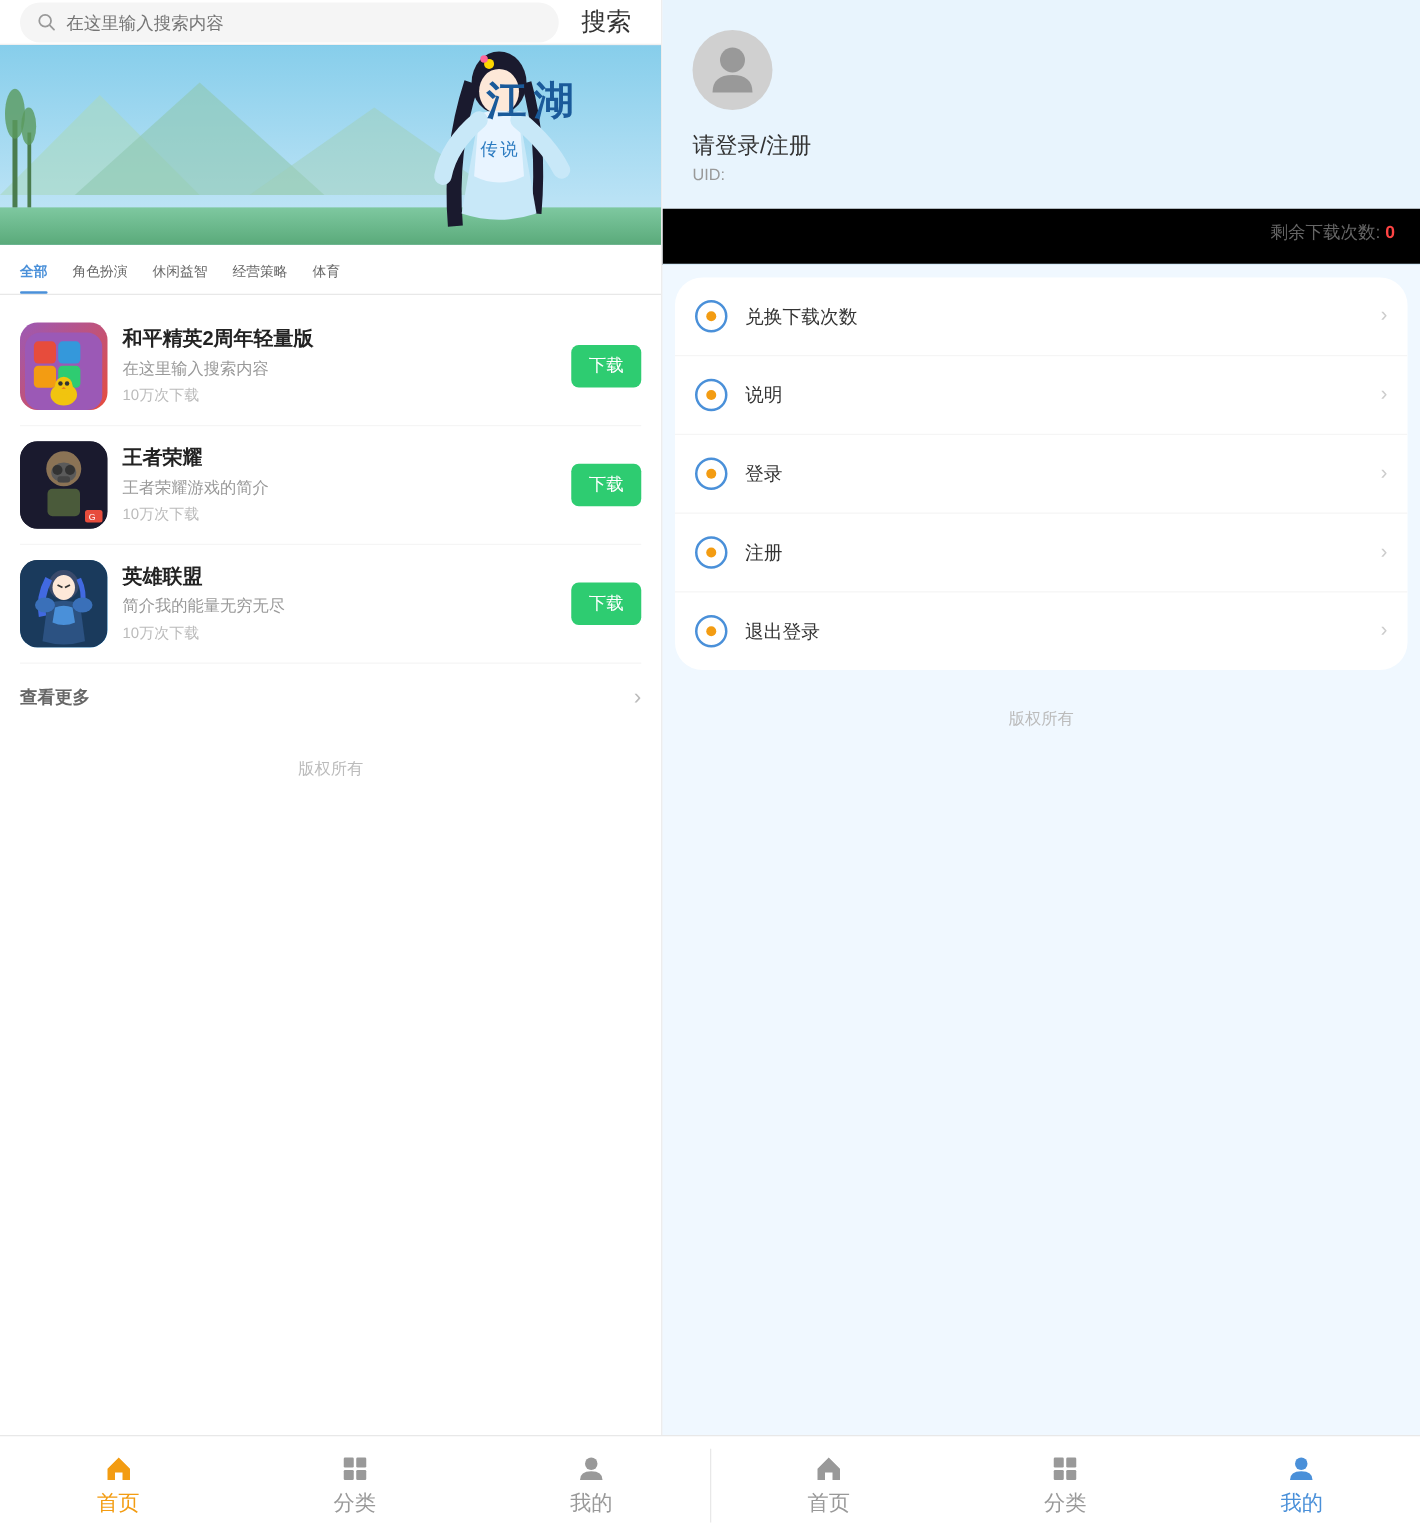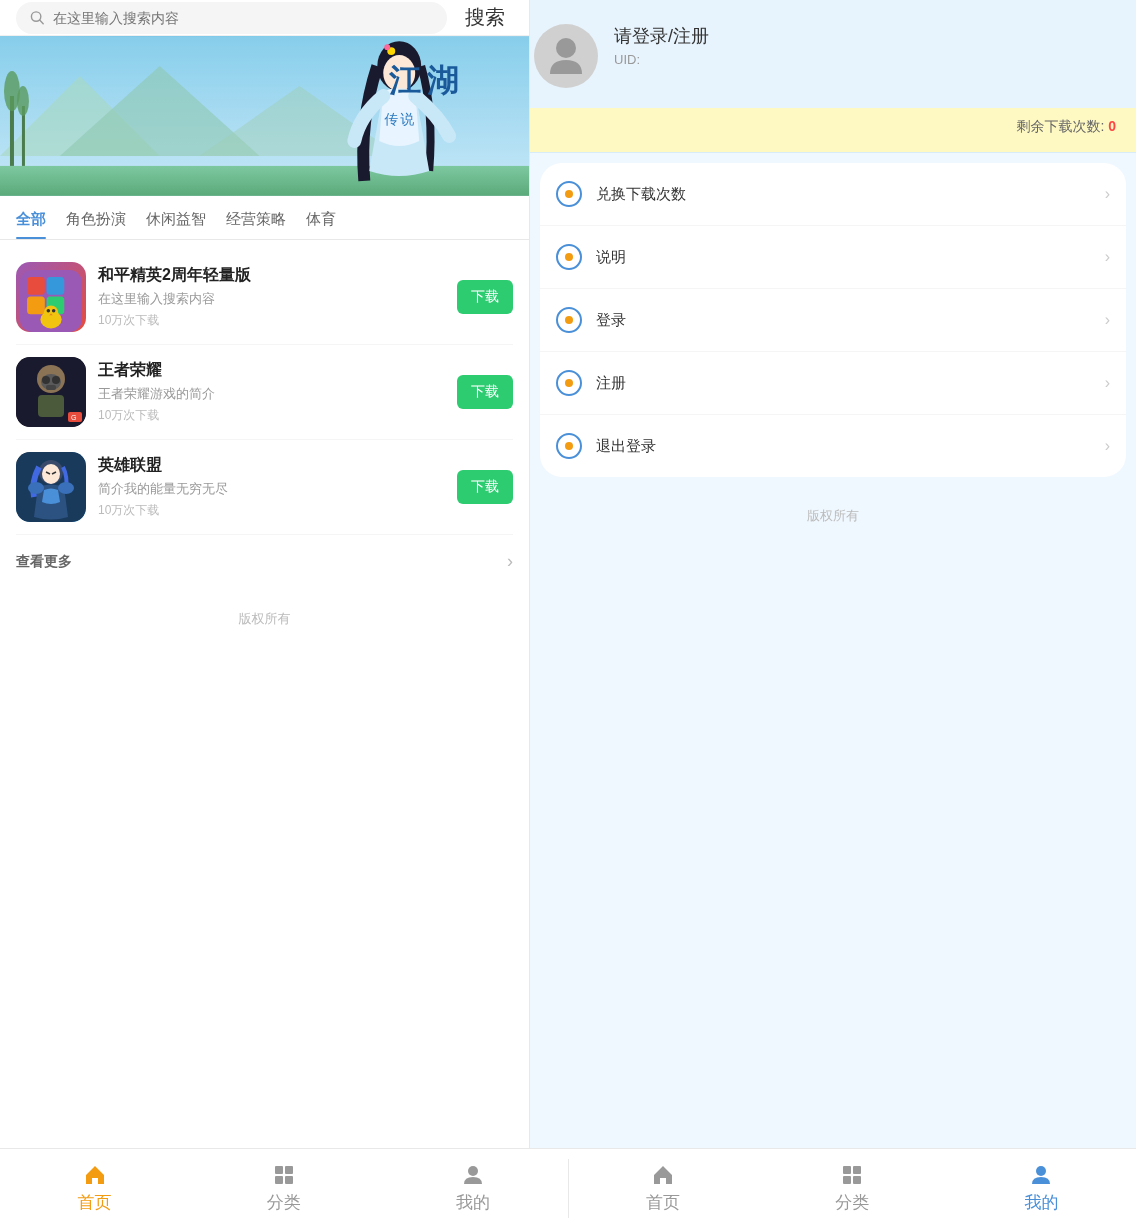--- a/index.html
+++ b/index.html
@@ -75,21 +75,21 @@
     }
     
     .tabs-container {
       display: flex;
       padding: 0 16px;
       border-bottom: 1px solid #e8e8e8;
       gap: 20px;
     }
     .tab-item {
       padding: 14px 0 10px;
-      font-size: 15px;
+      font-size: 11px;
       color: #666;
       cursor: pointer;
       position: relative;
       white-space: nowrap;
     }
     .tab-item.active {
       color: #4a90d9;
       font-weight: bold;
     }
     .tab-item.active::after {
@@ -192,24 +192,25 @@
     
     .right-panel {
       flex: 1;
       background: #f0f8ff;
       display: flex;
       flex-direction: column;
       overflow-y: auto;
     }
     .profile-section {
       background: #e8f4fd;
-      padding: 24px 4px 20px;
+      padding: 24px 24px 20px;
       display: flex;
       align-items: flex-start;
       gap: 16px;
+      flex-direction: column;
     }
     .avatar-circle {
       width: 64px;
       height: 64px;
       border-radius: 50%;
       background: #d0d0d0;
       display: flex;
       align-items: center;
       justify-content: center;
       flex-shrink: 0;
@@ -222,21 +223,21 @@
       color: #333;
       margin-bottom: 4px;
     }
     .uid-text {
       font-size: 13px;
       color: #999;
     }
     .downloads-remaining {
       text-align: right;
       padding: 10px 20px 16px;
-      background: #fef9c3;
+      background: #000000;
       font-size: 14px;
       color: #666;
       border-bottom: 1px solid #d8ecf8;
     }
     .downloads-count {
       color: #ff4444;
       font-weight: bold;
     }
     .menu-section {
       background: #fff;

